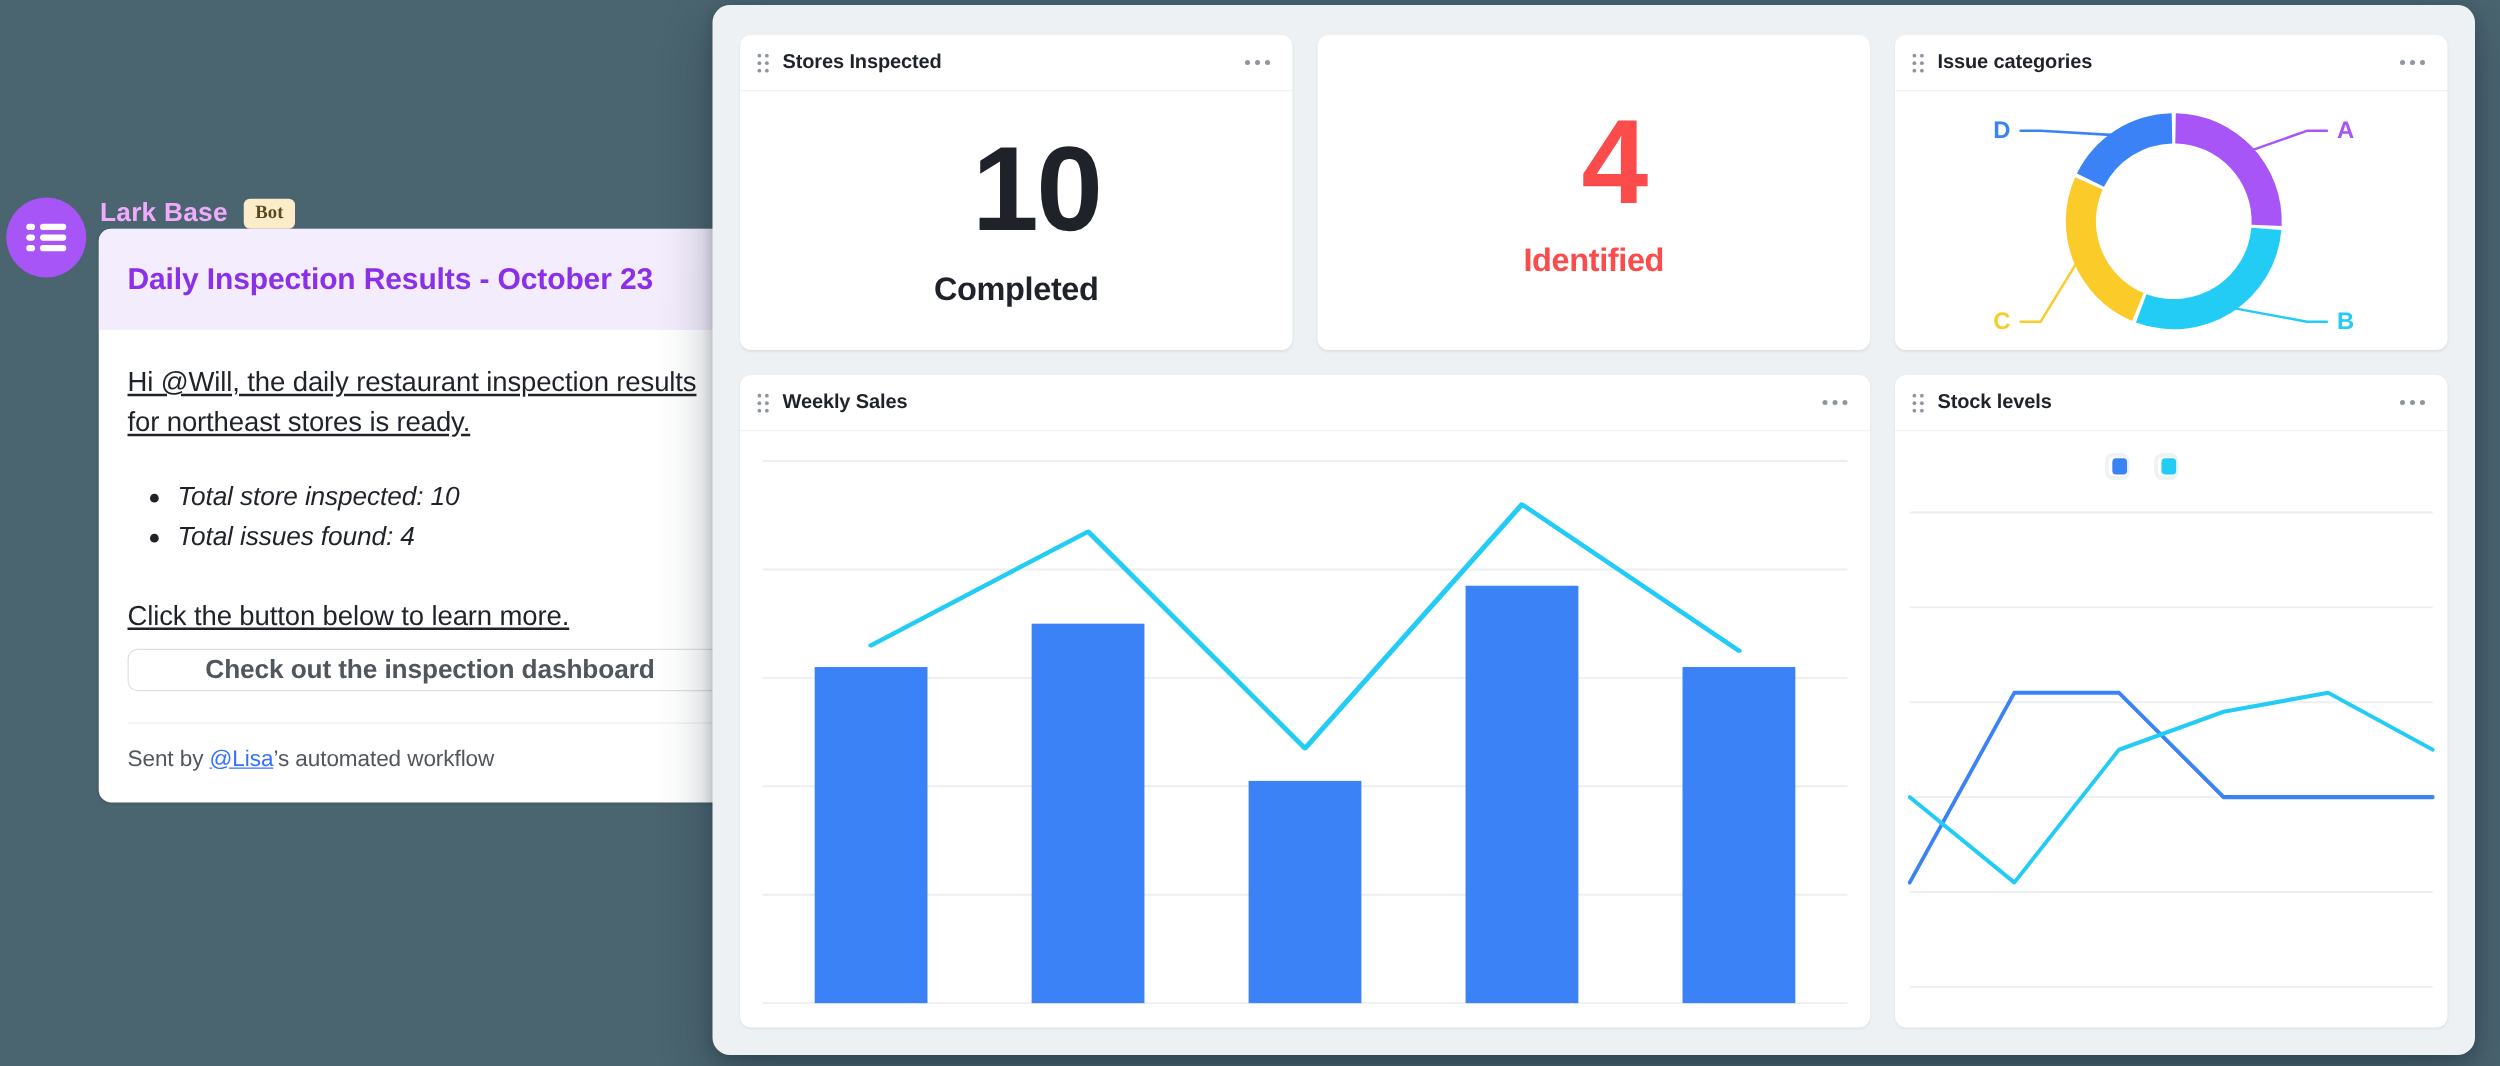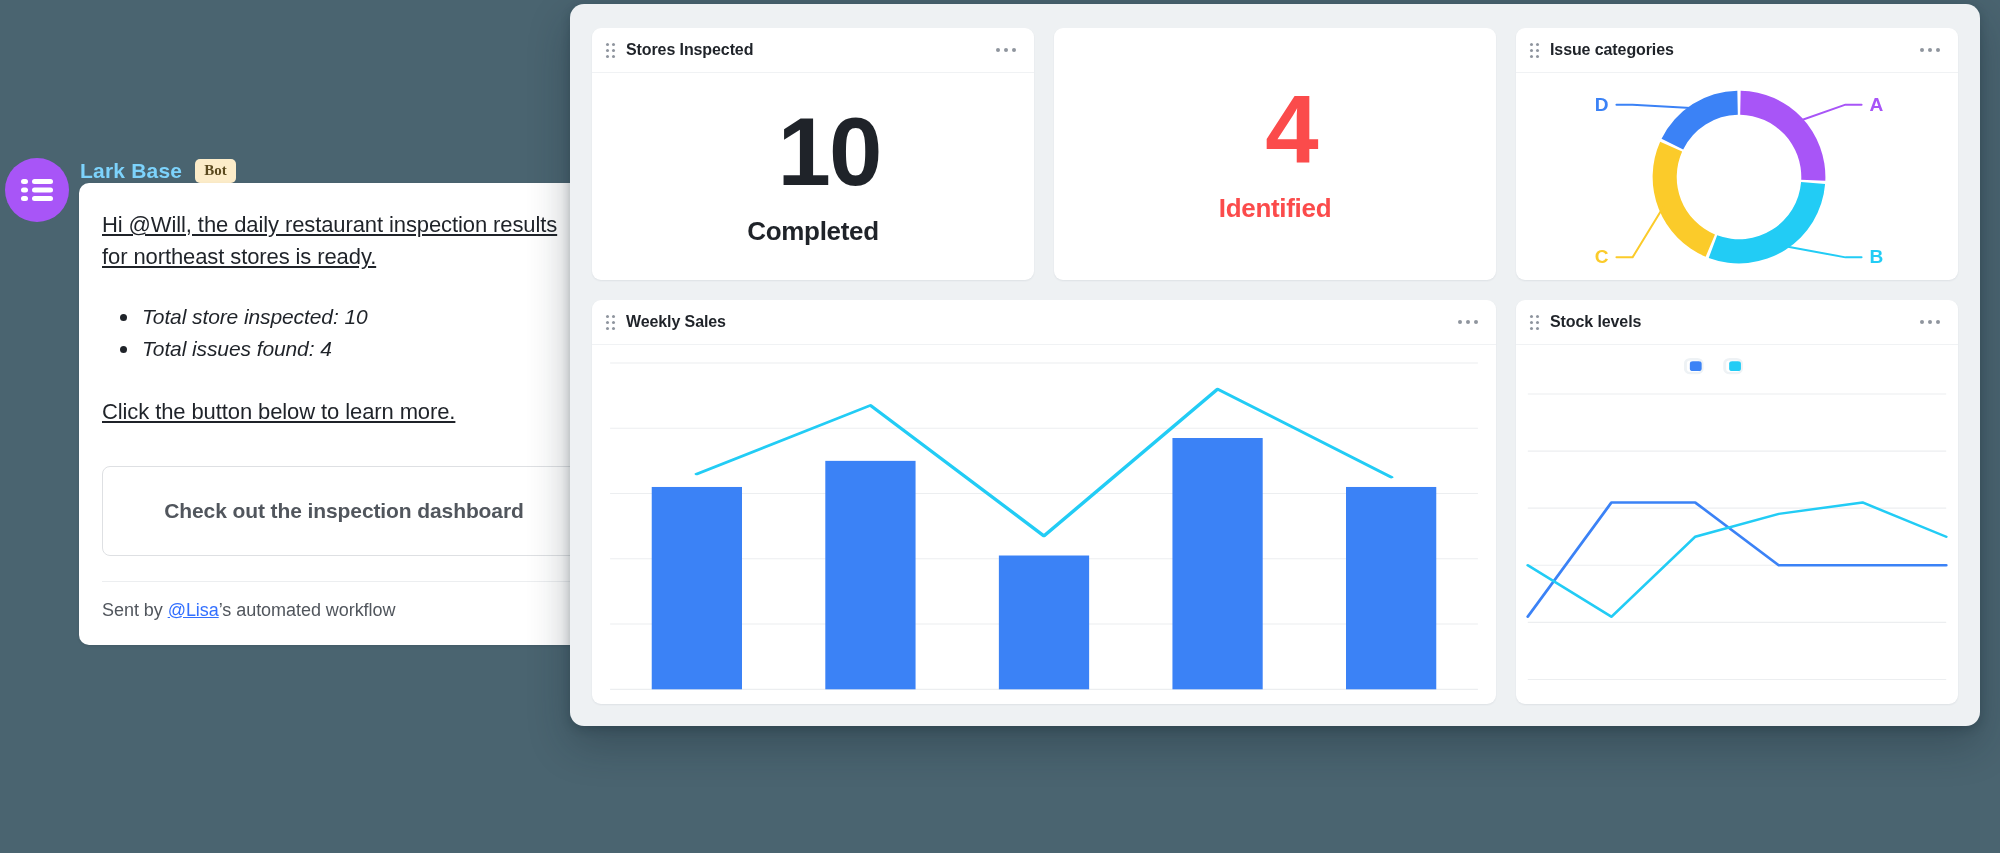--- a/index.html
+++ b/index.html
@@ -21,21 +21,21 @@
     background: #a855f7;
     display: flex; align-items: center; justify-content: center;
   }
   #avatar svg { display:block; }
 
   #sender-row {
     position: absolute; left: 80px; top: 28px;
     display: flex; align-items: center; gap: 13px; height: 26px;
   }
   #sender-name {
-    font-size: 21px; font-weight: 700; color: #7dd3fc; letter-spacing: .2px;
+    font-size: 21px; font-weight: 700; color: #f0abfc; letter-spacing: .2px;
   }
   #bot-badge {
     background: #fcecc9; color: #5b4a1f; font-size: 15px; font-weight: 600;
     padding: 2px 9px 3px; border-radius: 5px; line-height: 1.25; font-family: Liberation Serif, serif;
   }
 
   #msg-card {
     position: absolute; left: 79px; top: 53px;
     width: 530px;
     background: #ffffff;
@@ -58,37 +58,37 @@
   #bullets li {
     position: relative; font-size: 21px; line-height: 1.55; color: #1f2329;
     padding-left: 22px; letter-spacing: -.1px;
   }
   #bullets li::before {
     content: ""; position: absolute; left: 0; top: 13px;
     width: 7px; height: 7px; border-radius: 50%; background: #1f2329;
   }
   #para-2 { margin-top: 30px; }
   #cta-button {
-    display: block; width: 100%; margin-top: 38px;
-    padding: 32px 10px; text-align: center;
+    display: block; width: 100%; margin-top: 10px;
+    padding: 4px 10px; text-align: center;
     border: 1px solid #dee0e3; border-radius: 8px; background: #fff;
     font-size: 21px; font-weight: 700; color: #51565d;
     font-family: inherit; cursor: pointer; letter-spacing: -.1px;
   }
   #msg-divider { margin: 25px 0 0; border: 0; border-top: 1px solid #eceef0; }
   #msg-footer {
     padding: 18px 23px 24px;
     font-size: 18px; color: #51565d; letter-spacing: -.05px;
   }
   #footer-mention { color: #3370ff; }
 
   
   #dashboard {
     position: absolute; left: 570px; top: 4px;
-    width: 1410px; height: 722px;
+    width: 1410px; height: 840px;
     background: #eef1f3;
     border-radius: 14px;
     box-shadow: 0 18px 42px rgba(15,30,40,.30), 0 3px 10px rgba(15,30,40,.22);
     padding: 24px 22px 22px;
   }
   #dash-grid {
     display: grid;
     grid-template-columns: 1fr 1fr 1fr;
     grid-template-rows: 252px 1fr;
     gap: 20px;
@@ -156,20 +156,23 @@
         </svg>
       </span>
     </div>
 
     <div id="sender-row">
       <span id="sender-name">Lark Base</span>
       <span id="bot-badge">Bot</span>
     </div>
 
     <div id="msg-card">
+      <div id="msg-card-header">
+        <div id="msg-title">Daily Inspection Results - October 23</div>
+      </div>
       <div id="msg-body">
         <p class="body-para">Hi @Will, the daily restaurant inspection results for northeast stores is ready.</p>
         <ul id="bullets">
           <li>Total store inspected: 10</li>
           <li>Total issues found: 4</li>
         </ul>
         <p class="body-para" id="para-2">Click the button below to learn more.</p>
         <button id="cta-button">Check out the inspection dashboard</button>
         <hr id="msg-divider">
       </div>

